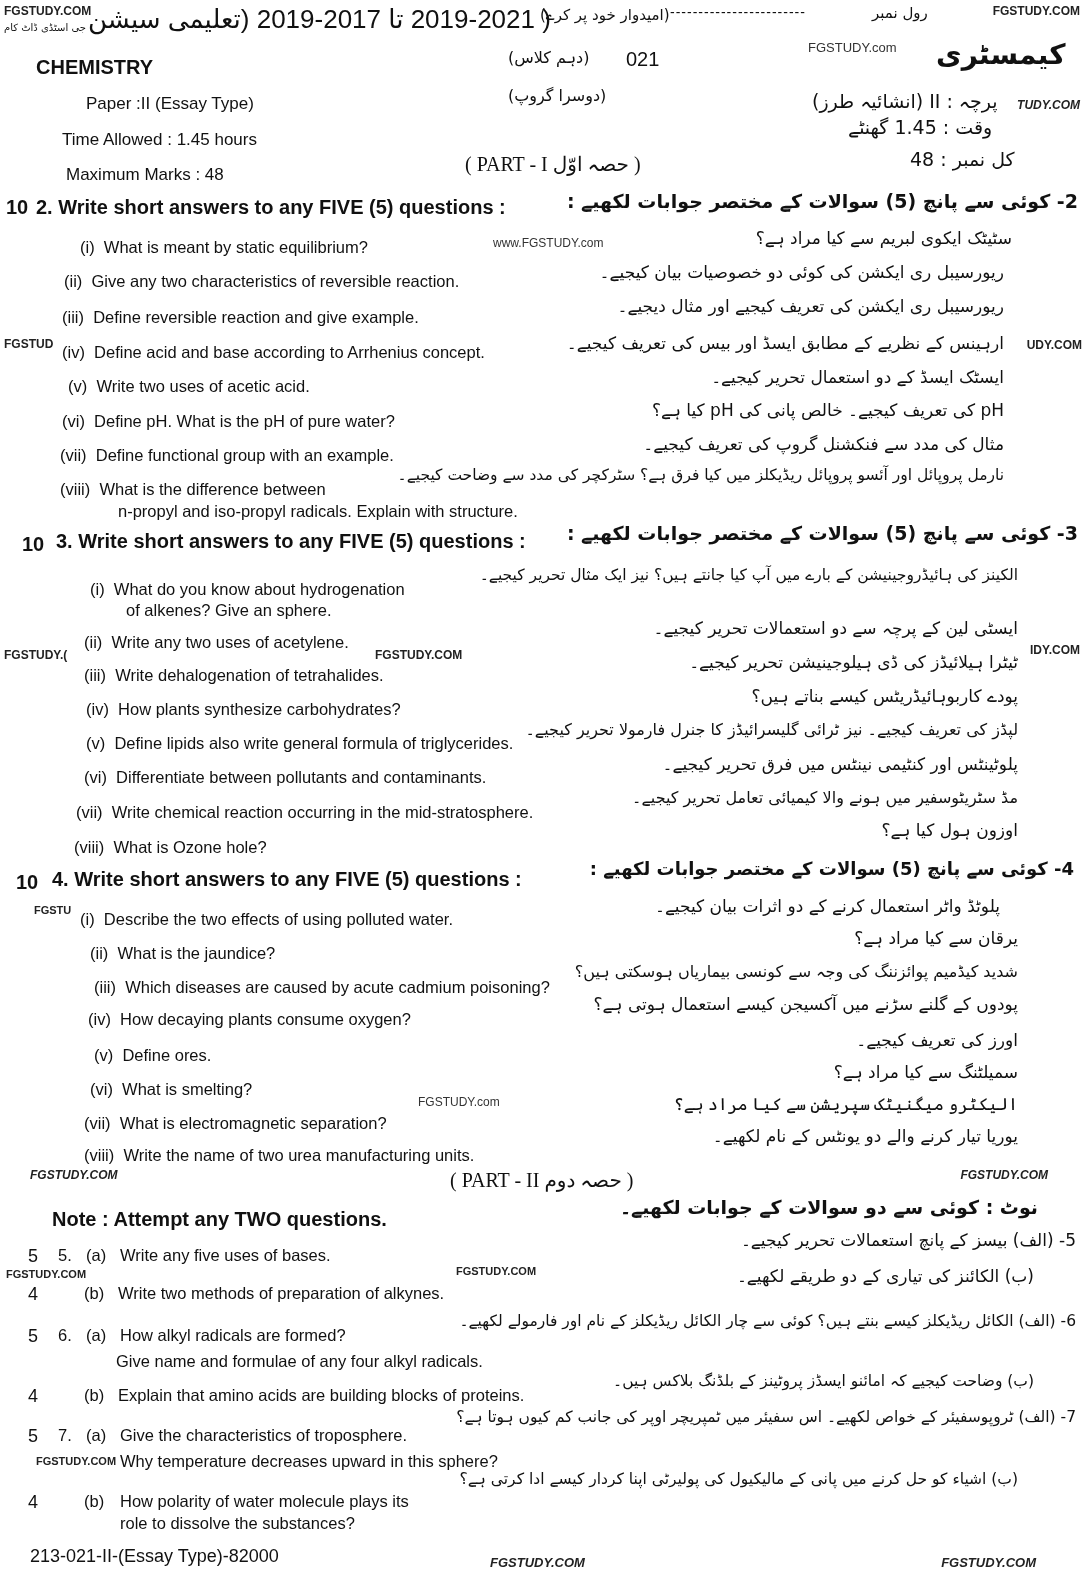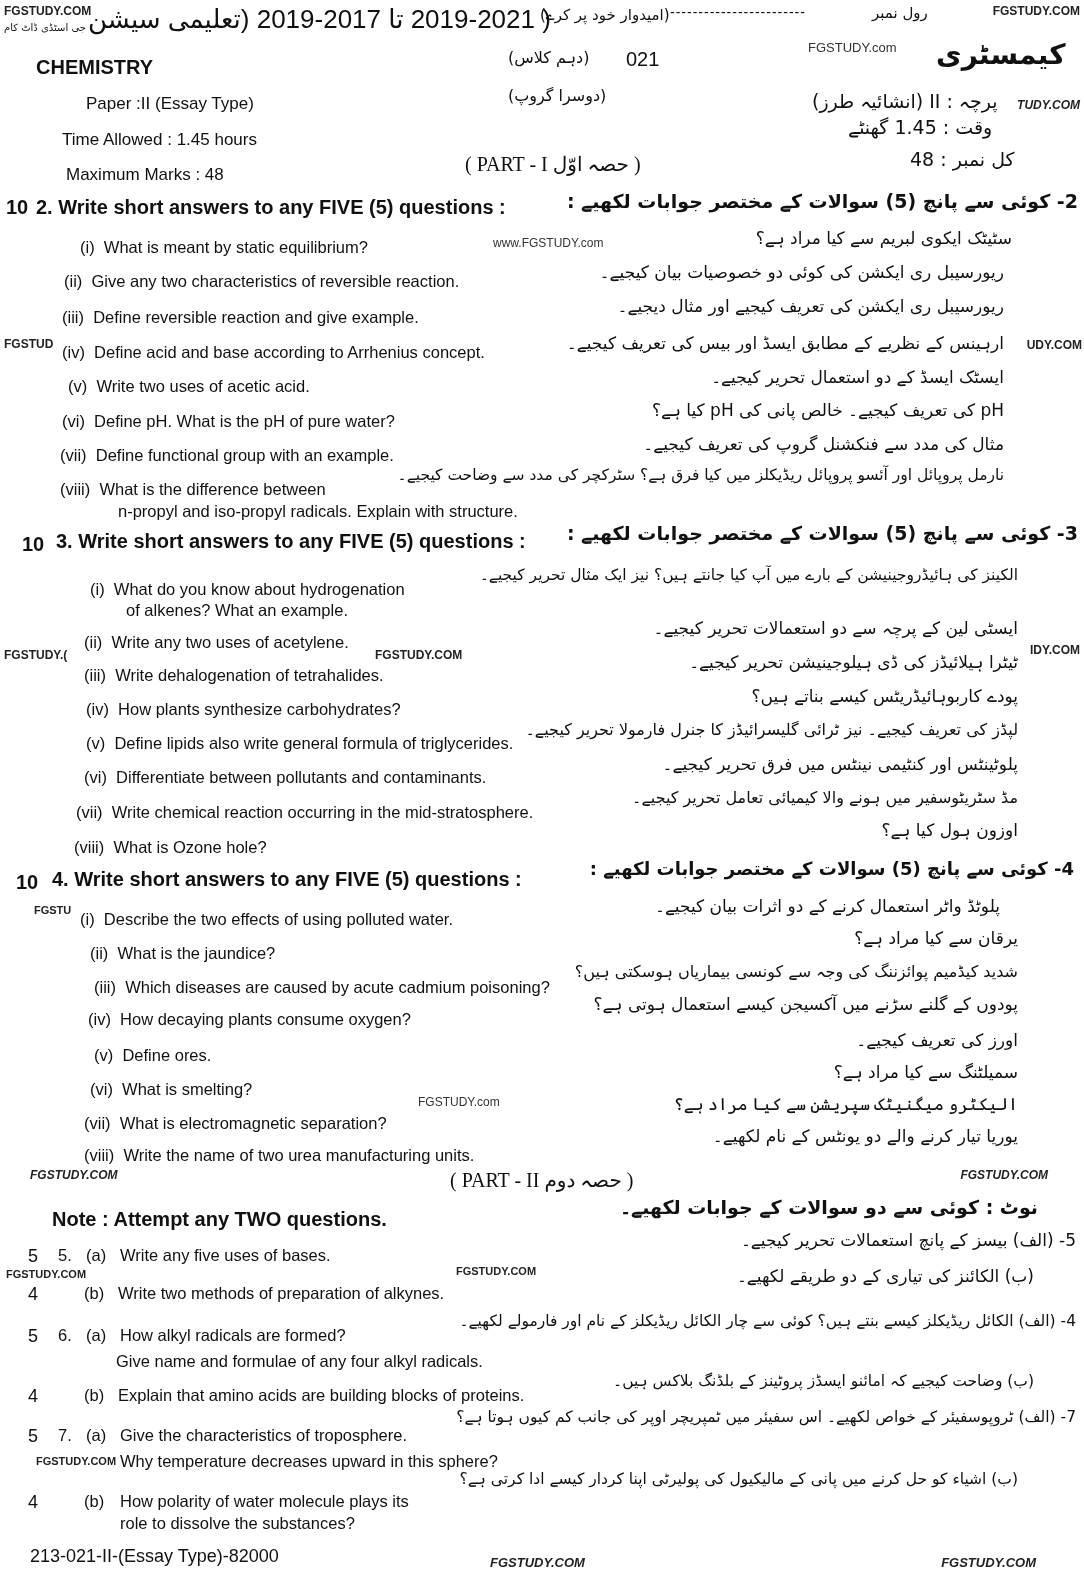--- a/index.html
+++ b/index.html
@@ -98,21 +98,21 @@
   <div class="abs en" style="left:118px;top:502px;">n-propyl and iso-propyl radicals.  Explain with structure.</div>
   <div class="abs urdu" style="right:80px;top:466px;font-size:15.5px;"><span>نارمل پروپائل اور آئسو پروپائل ریڈیکلز میں کیا فرق ہے؟ سٹرکچر کی مدد سے وضاحت کیجیے۔</span></div>
 </div>
 
 <div id="q3">
   <div class="abs q-head" style="left:22px;top:533px;">10</div>
   <div class="abs q-head" style="left:56px;top:530px;">3. Write short answers to any FIVE (5) questions :</div>
   <div class="abs urdu urdu-b" style="right:6px;top:522px;font-size:19px;">3- کوئی سے پانچ (5) سوالات کے مختصر جوابات لکھیے :</div>
 
   <div class="abs en" style="left:90px;top:580px;"><span>(i)</span>&nbsp; <span>What do you know about hydrogenation</span></div>
-  <div class="abs en" style="left:126px;top:601px;">of alkenes? What an example.</div>
+  <div class="abs en" style="left:126px;top:601px;">of alkenes? Give an sphere.</div>
   <div class="abs urdu" style="right:66px;top:566px;font-size:15.5px;"><span>الکینز کی ہائیڈروجینیشن کے بارے میں آپ کیا جانتے ہیں؟ نیز ایک مثال تحریر کیجیے۔</span></div>
 
   <div class="abs en" style="left:84px;top:633px;text-align:center;"><span>(ii)</span>&nbsp; <span>Write any two uses of acetylene.</span></div>
   <div class="abs urdu" style="right:66px;top:618px;"><span>ایسٹی لین کے پرچہ سے دو استعمالات تحریر کیجیے۔</span></div>
 
   <div class="abs en" style="left:84px;top:666px;"><span>(iii)</span>&nbsp; <span>Write dehalogenation of tetrahalides.</span></div>
   <div class="abs urdu" style="right:66px;top:652px;"><span>ٹیٹرا ہیلائیڈز کی ڈی ہیلوجینیشن تحریر کیجیے۔</span></div>
 
   <div class="abs en" style="left:86px;top:700px;"><span>(iv)</span>&nbsp; <span>How plants synthesize carbohydrates?</span></div>
   <div class="abs urdu" style="right:66px;top:686px;"><span>پودے کاربوہائیڈریٹس کیسے بناتے ہیں؟</span></div>
@@ -176,21 +176,21 @@
   <div class="abs sub" style="left:118px;top:1284px;">Write two methods of preparation of alkynes.</div>
   <div class="abs urdu" style="right:50px;top:1266px;">(ب) الکائنز کی تیاری کے دو طریقے لکھیے۔</div>
 </div>
 
 <div id="q6">
   <div class="abs marks" style="left:28px;top:1326px;">5</div>
   <div class="abs sub" style="left:58px;top:1326px;">6.</div>
   <div class="abs sub" style="left:86px;top:1326px;">(a)</div>
   <div class="abs sub" style="left:120px;top:1326px;">How alkyl radicals are formed?</div>
   <div class="abs sub" style="left:116px;top:1352px;">Give name and formulae of any four alkyl radicals.</div>
-  <div class="abs urdu" style="right:8px;top:1312px;font-size:15.5px;">4- (الف) الکائل ریڈیکلز کیسے بنتے ہیں؟ کوئی سے چار الکائل ریڈیکلز کے نام اور فارمولے لکھیے۔</div>
+  <div class="abs urdu" style="right:8px;top:1312px;font-size:15.5px;">6- (الف) الکائل ریڈیکلز کیسے بنتے ہیں؟ کوئی سے چار الکائل ریڈیکلز کے نام اور فارمولے لکھیے۔</div>
 
   <div class="abs marks" style="left:28px;top:1386px;">4</div>
   <div class="abs sub" style="left:84px;top:1386px;">(b)</div>
   <div class="abs sub" style="left:118px;top:1386px;">Explain that amino acids are building blocks of proteins.</div>
   <div class="abs urdu" style="right:50px;top:1372px;font-size:15.5px;">(ب) وضاحت کیجیے کہ امائنو ایسڈز پروٹینز کے بلڈنگ بلاکس ہیں۔</div>
 </div>
 
 <div id="q7">
   <div class="abs marks" style="left:28px;top:1426px;">5</div>
   <div class="abs sub" style="left:58px;top:1426px;">7.</div>

